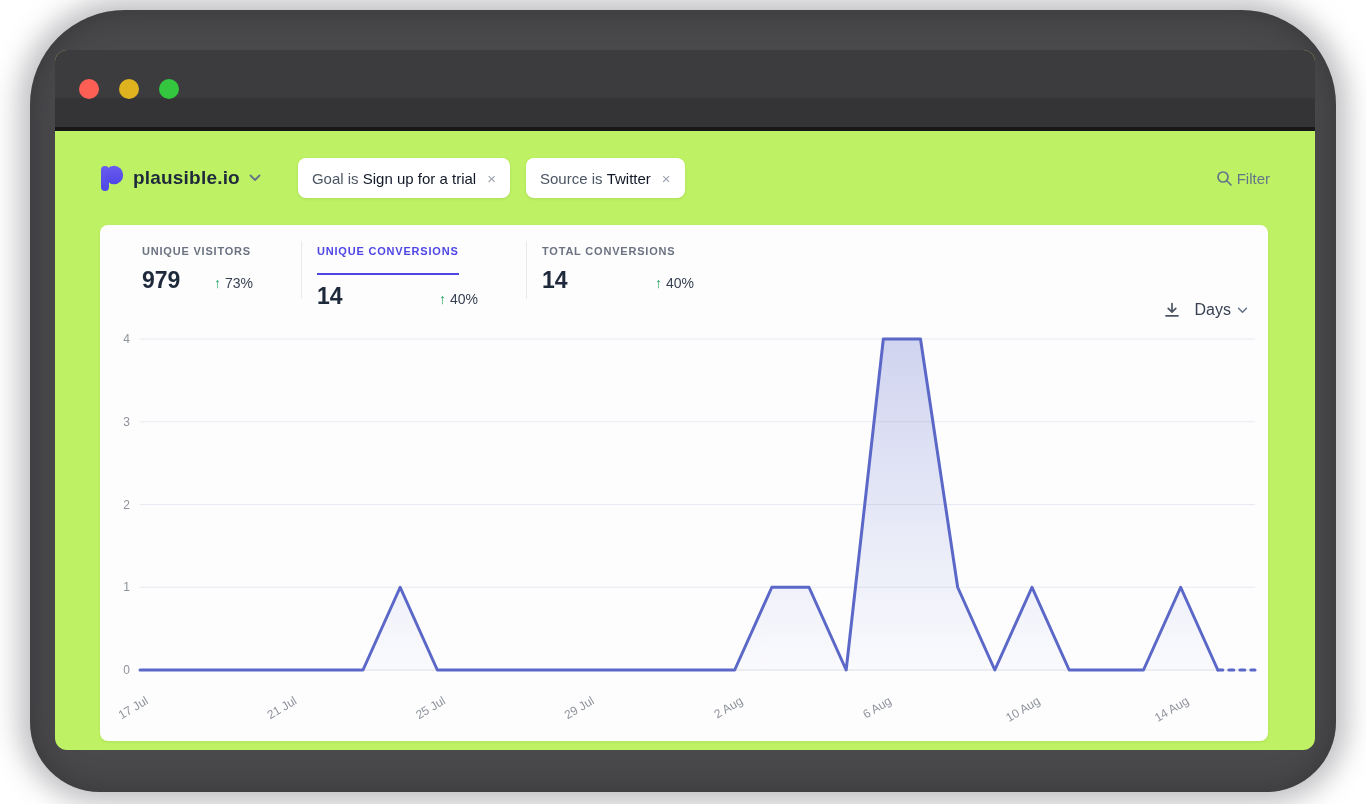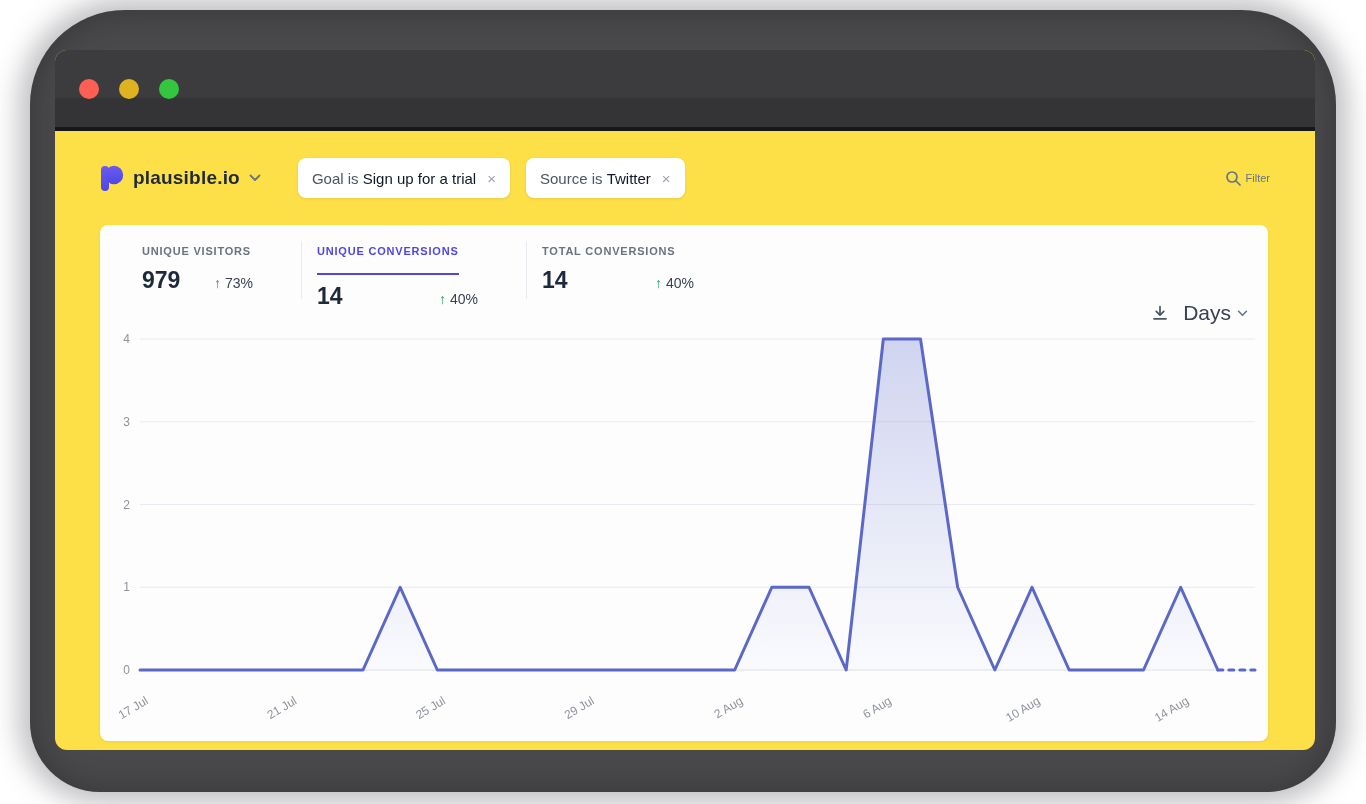--- a/index.html
+++ b/index.html
@@ -5,39 +5,39 @@
   html,body{margin:0;padding:0;background:#ffffff;width:1366px;height:804px;overflow:hidden;
     font-family:"Liberation Sans","DejaVu Sans",sans-serif;}
   .stage{position:relative;width:1366px;height:804px;}
 
   
   .frame{position:absolute;left:30px;top:10px;width:1306px;height:782px;background:#49494c;
     border-radius:95px 95px 70px 70px;box-shadow:0 0 26px 12px rgba(120,120,126,.45), inset 0 0 30px rgba(20,20,22,.35);}
 
   
   .window{position:absolute;left:55px;top:50px;width:1260px;height:700px;border-radius:12px;
-    overflow:hidden;background:#fde047;}
+    overflow:hidden;background:#bef264;}
   .titlebar{height:77px;background:linear-gradient(#3c3c3f 0 62%,#343437 62% 100%);
     border-bottom:4px solid #17171a;display:flex;align-items:center;padding-left:24px;gap:20px;}
   .dot{width:20px;height:20px;border-radius:50%;}
 
   .content{position:relative;width:100%;height:619px;}
 
   
   .header-row{position:absolute;left:45px;right:45px;top:25px;height:44px;display:flex;align-items:center;}
   .brand{display:flex;align-items:center;gap:9px;cursor:pointer;}
   .brand .name{font-size:19px;font-weight:700;color:#1e293b;letter-spacing:.2px;}
   .pill{display:flex;align-items:center;height:40px;background:#fff;border-radius:8px;
     box-shadow:0 1px 3px rgba(15,23,42,.10);padding:0 14px;font-size:15px;color:#4b5563;white-space:pre;}
   .pill b{color:#111827;font-weight:400;}
   .pill .x{color:#9ca3af;margin-left:11px;font-size:15px;cursor:pointer;}
   .pill1{margin-left:37px;}
   .pill2{margin-left:16px;}
   .spacer{flex:1;}
-  .filter-btn{display:flex;align-items:center;gap:4px;color:#64748b;font-size:11px;cursor:pointer;}
+  .filter-btn{display:flex;align-items:flex-end;gap:4px;color:#64748b;font-size:15px;cursor:pointer;}
   .date-pill{margin-left:24px;width:202px;height:40px;background:#fff;border-radius:8px;
     box-shadow:0 1px 3px rgba(15,23,42,.10);display:flex;align-items:center;justify-content:space-between;
     padding:0 16px;font-size:15px;font-weight:700;color:#1e293b;cursor:pointer;box-sizing:border-box;}
 
   
   .card{position:absolute;left:45px;top:94px;width:1168px;height:516px;background:#fdfdfe;
     border-radius:8px;box-shadow:0 1px 3px rgba(15,23,42,.08);}
 
   
   .stats-row{position:absolute;left:42px;top:16px;display:flex;height:58px;}
@@ -47,21 +47,21 @@
   .stat-label.selected{color:var(--accent,#4f46e5);border-bottom:2px solid var(--accent,#4f46e5);padding-bottom:16px;}
   .stat-value-row{display:flex;align-items:baseline;justify-content:space-between;margin-top:8px;padding-right:34px;}
   .stat-value{font-size:23px;font-weight:700;color:#1e293b;}
   .delta{font-size:14px;color:#374151;}
   .delta .arrow{font-weight:700;}
   .delta.up .arrow{color:var(--green,#23a55f);}
   .delta.down .arrow{color:var(--red,#ee6a63);}
 
   
   .interval-ctl{position:absolute;top:76px;right:20px;display:flex;align-items:center;gap:14px;
-    color:#374151;font-size:21px;cursor:pointer;}
+    color:#374151;font-size:16px;cursor:pointer;}
   .interval-ctl .lbl-row{display:flex;align-items:center;gap:6px;}
 
   #chart-svg{position:absolute;left:0;top:108px;}
   svg text{font-family:"Liberation Sans","DejaVu Sans",sans-serif;}
 </style>
 </head>
 <body>
 
 <div class="stage">
   <div class="frame"></div>

